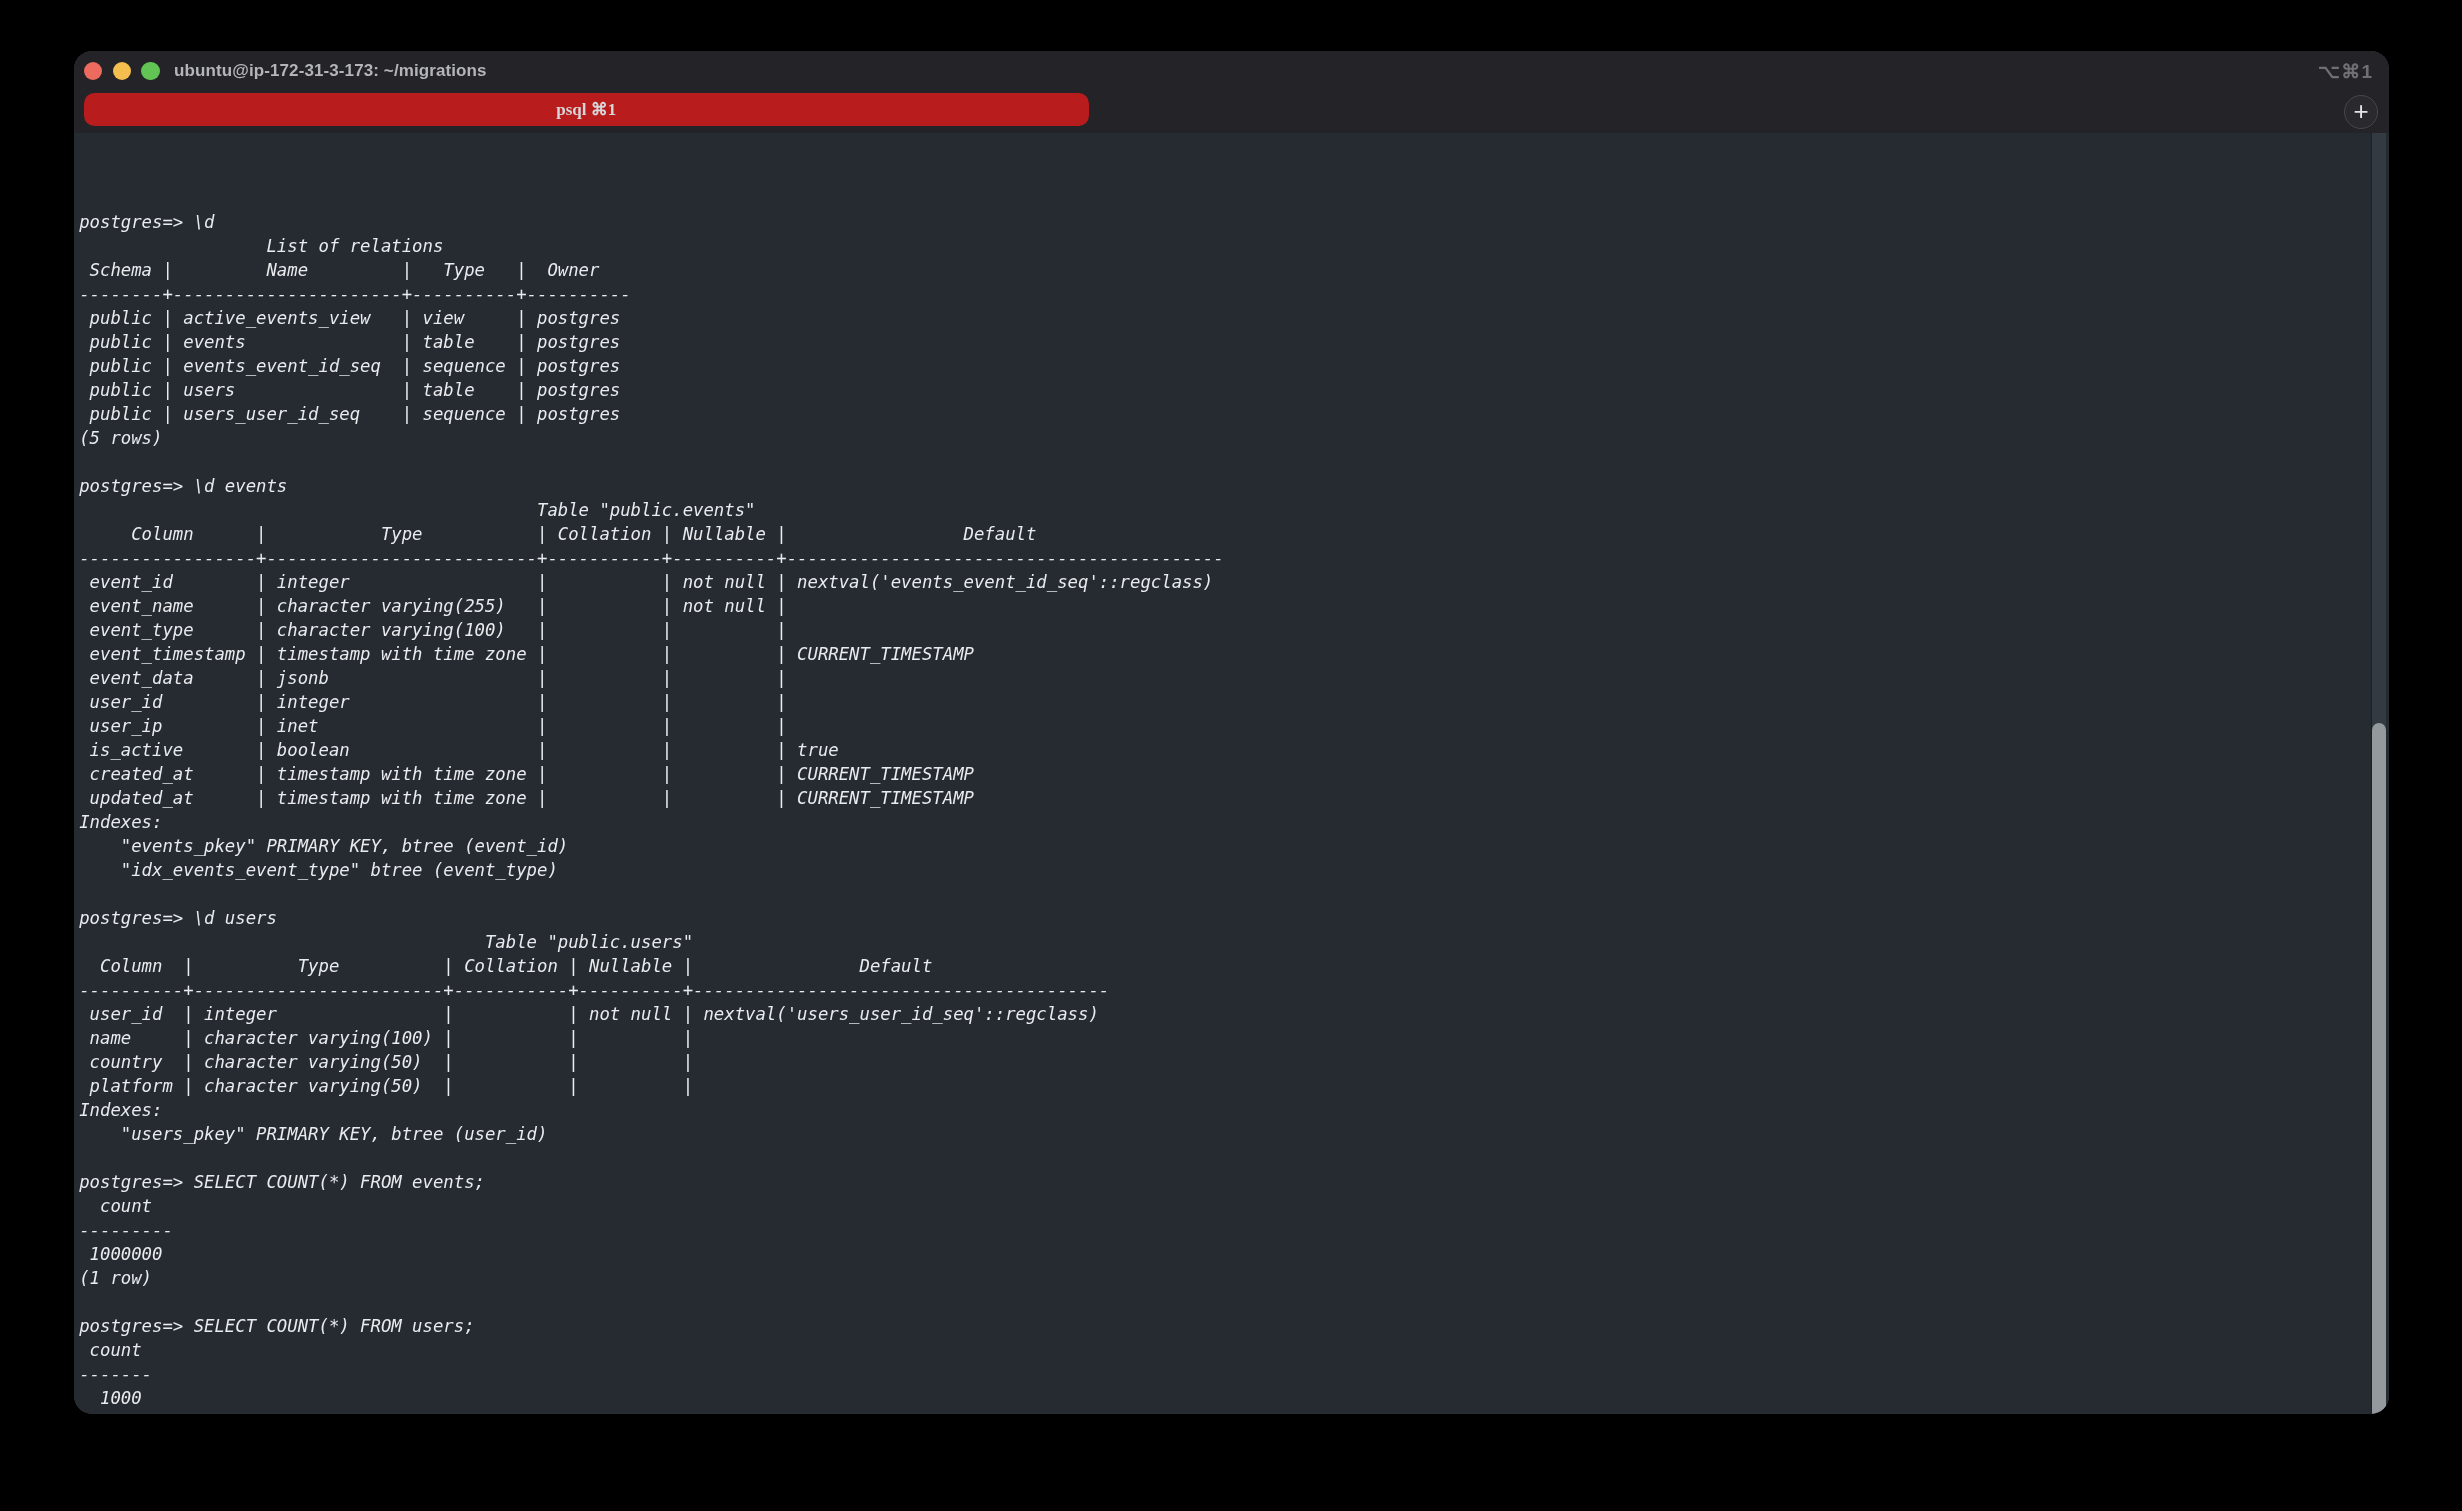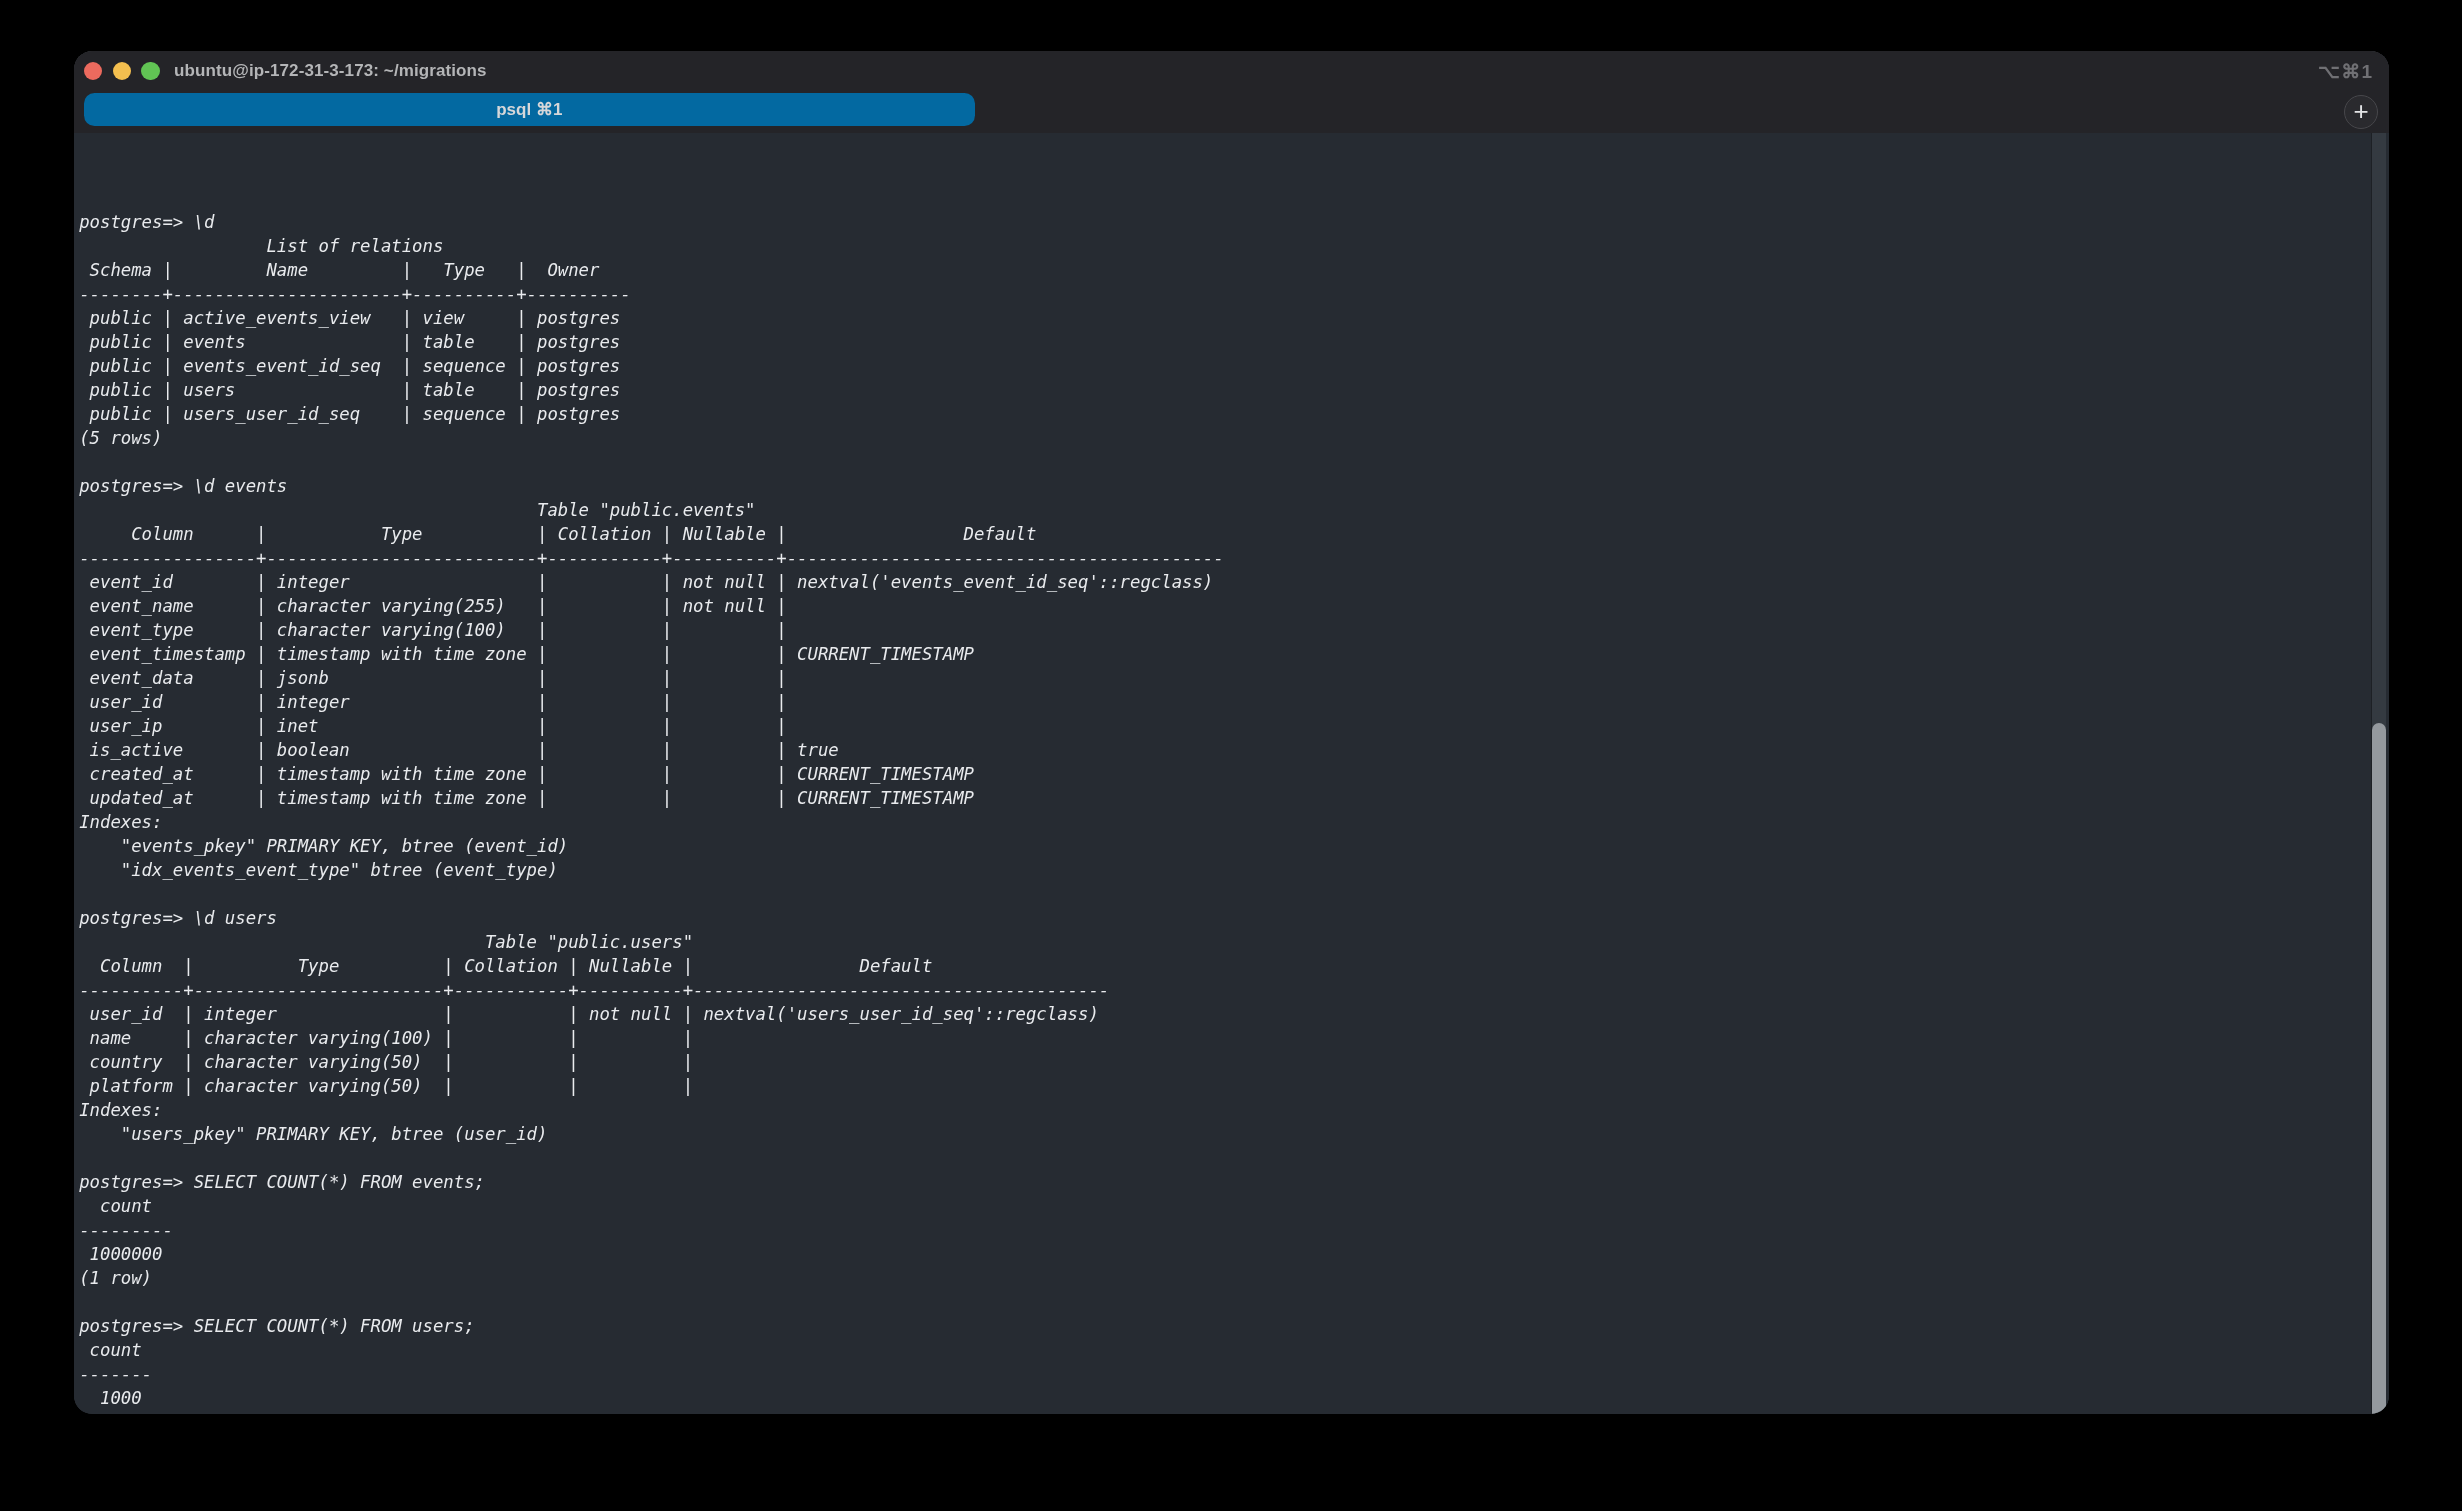--- a/index.html
+++ b/index.html
@@ -52,23 +52,24 @@
   }
   .tab {
     position: absolute; top: 2px; height: 33px;
     border-radius: 10.5px;
     display: flex; align-items: center; justify-content: center;
     font-size: 17px; font-weight: 600;
     white-space: nowrap;
     cursor: default;
   }
   .tab-active {
-    left: 9.8px; width: 891px;
-    background: #0369a1;
+    left: 9.8px; width: 1005px;
+    background: #b91c1c;
     color: #d6d7d9;
+    font-family: Liberation Serif, serif;
   }
   .tab-inactive {
     left: 1139px; width: 1121px;
     background: #4b4f53;
     border: 1.3px solid #64686c;
     box-sizing: border-box;
     color: #f2f3f4;
   }
   .new-tab {
     position: absolute; top: 3.9px; left: 2270px;

